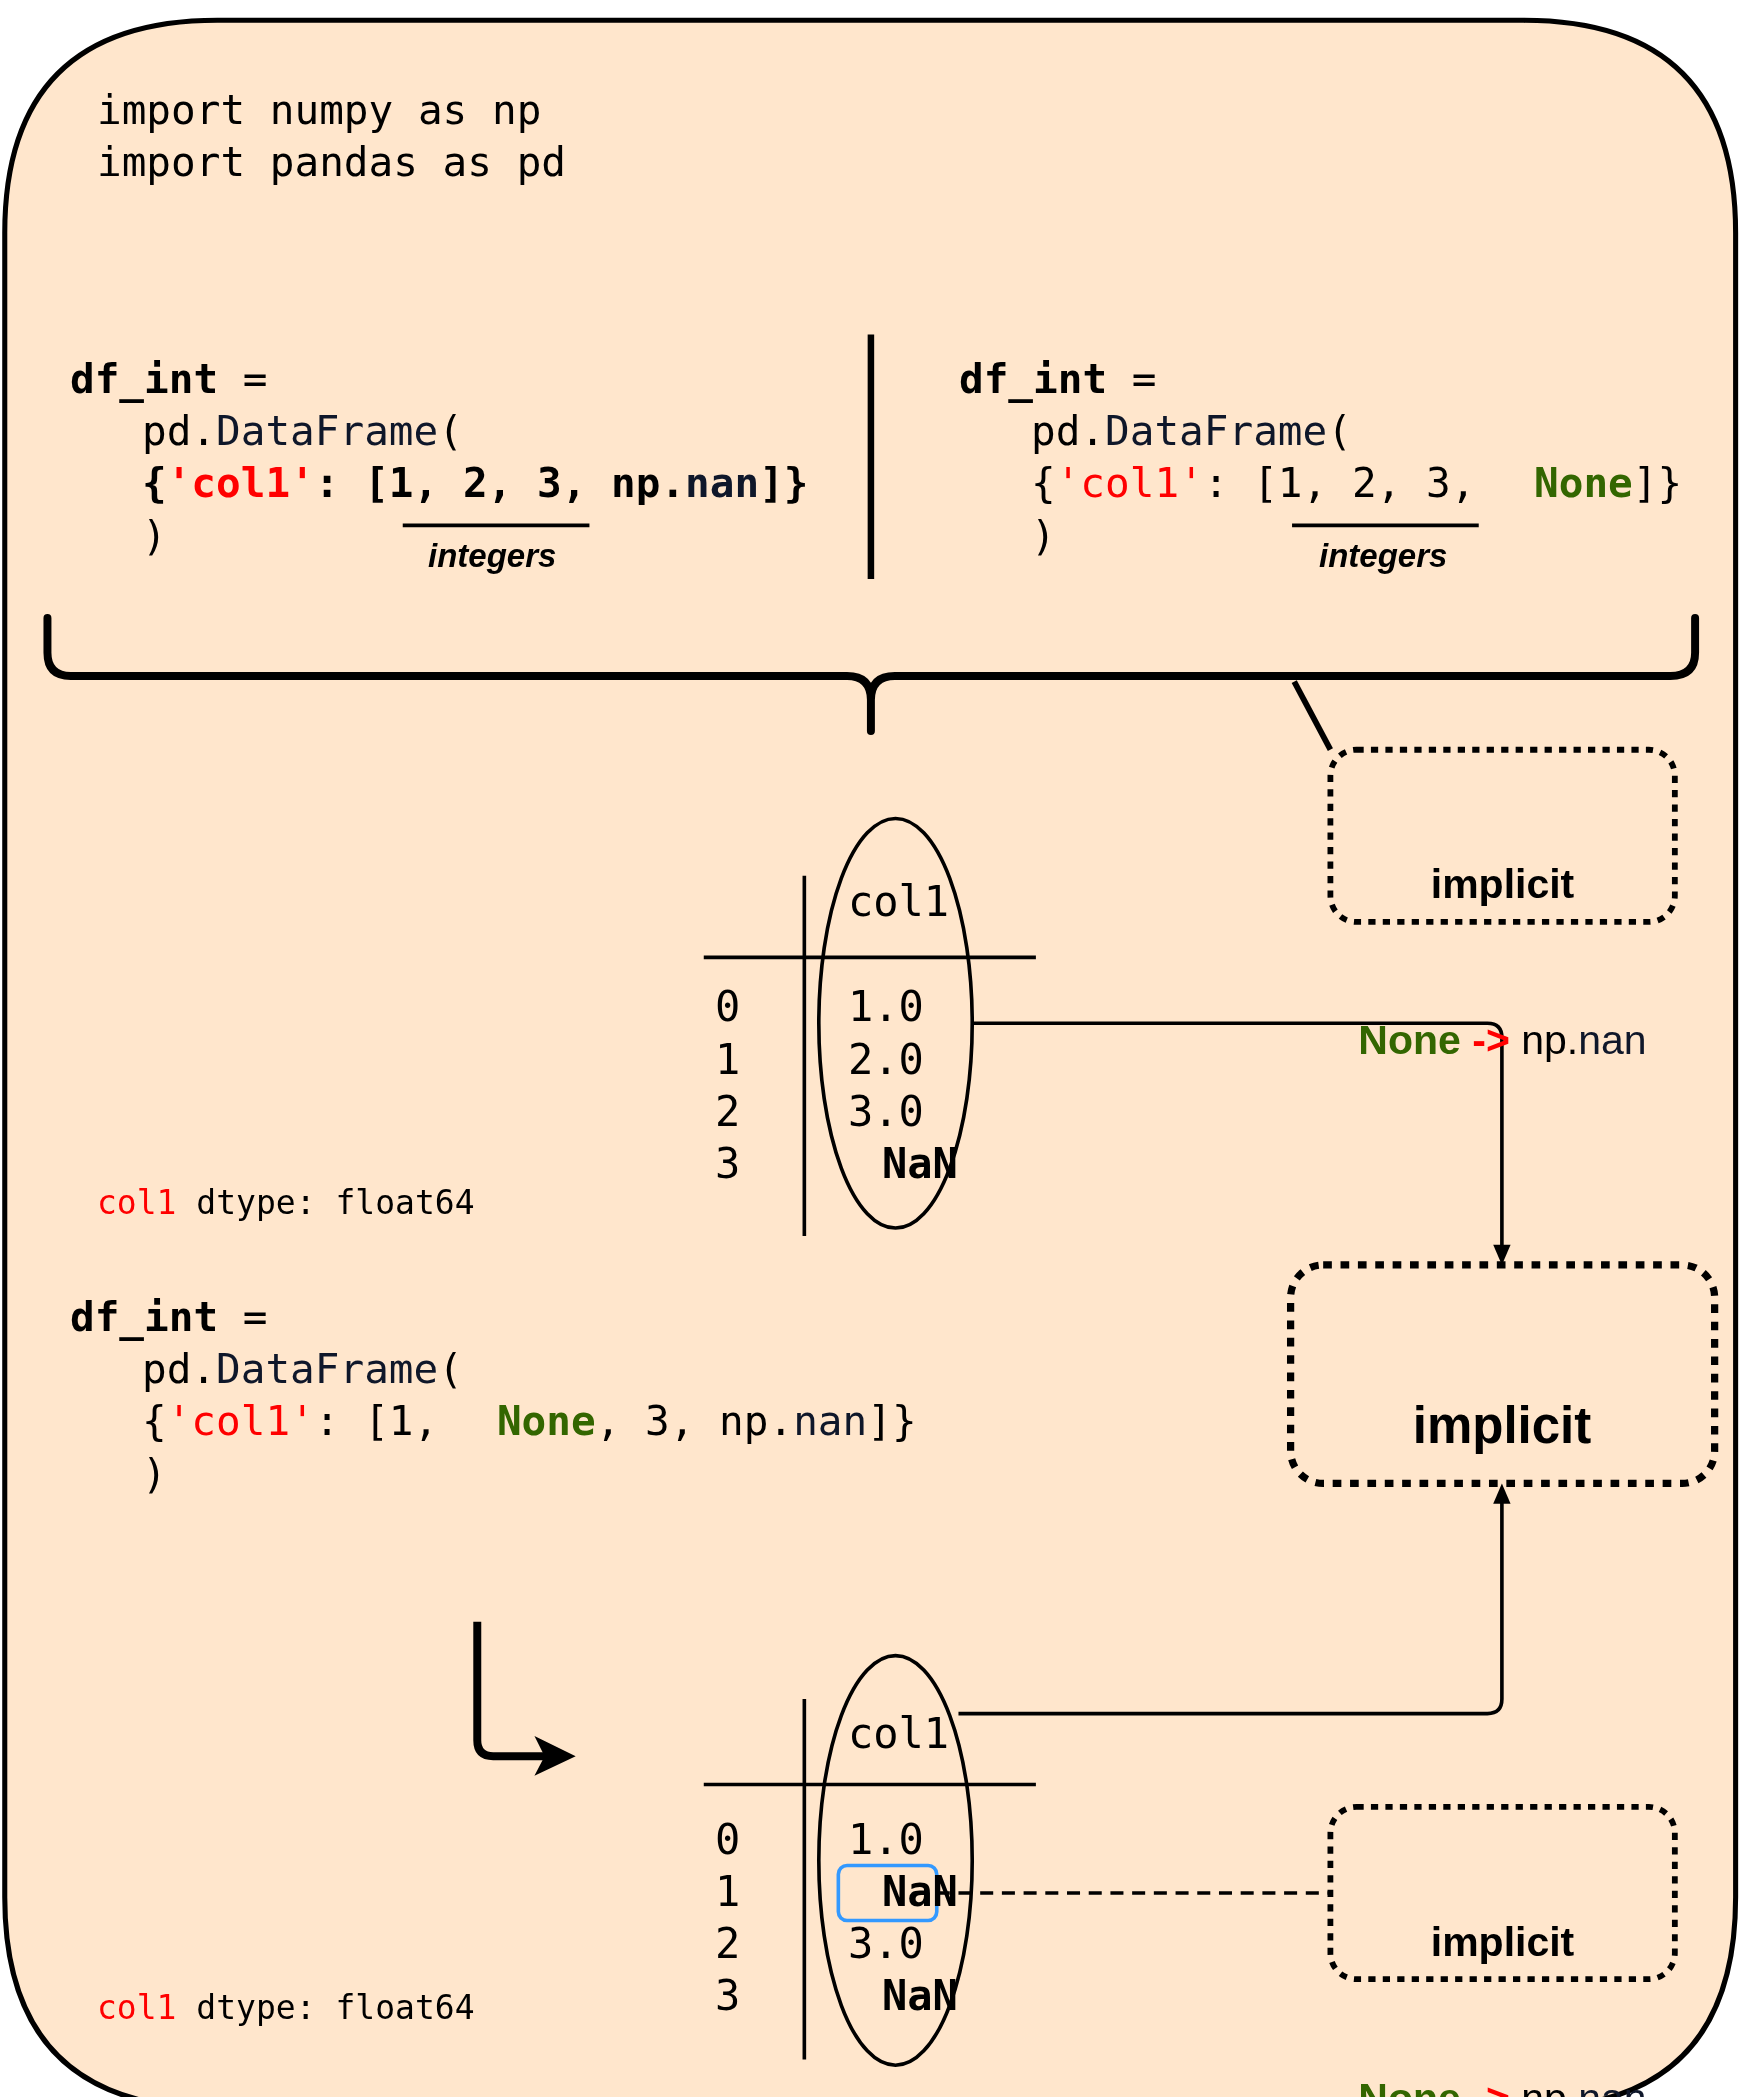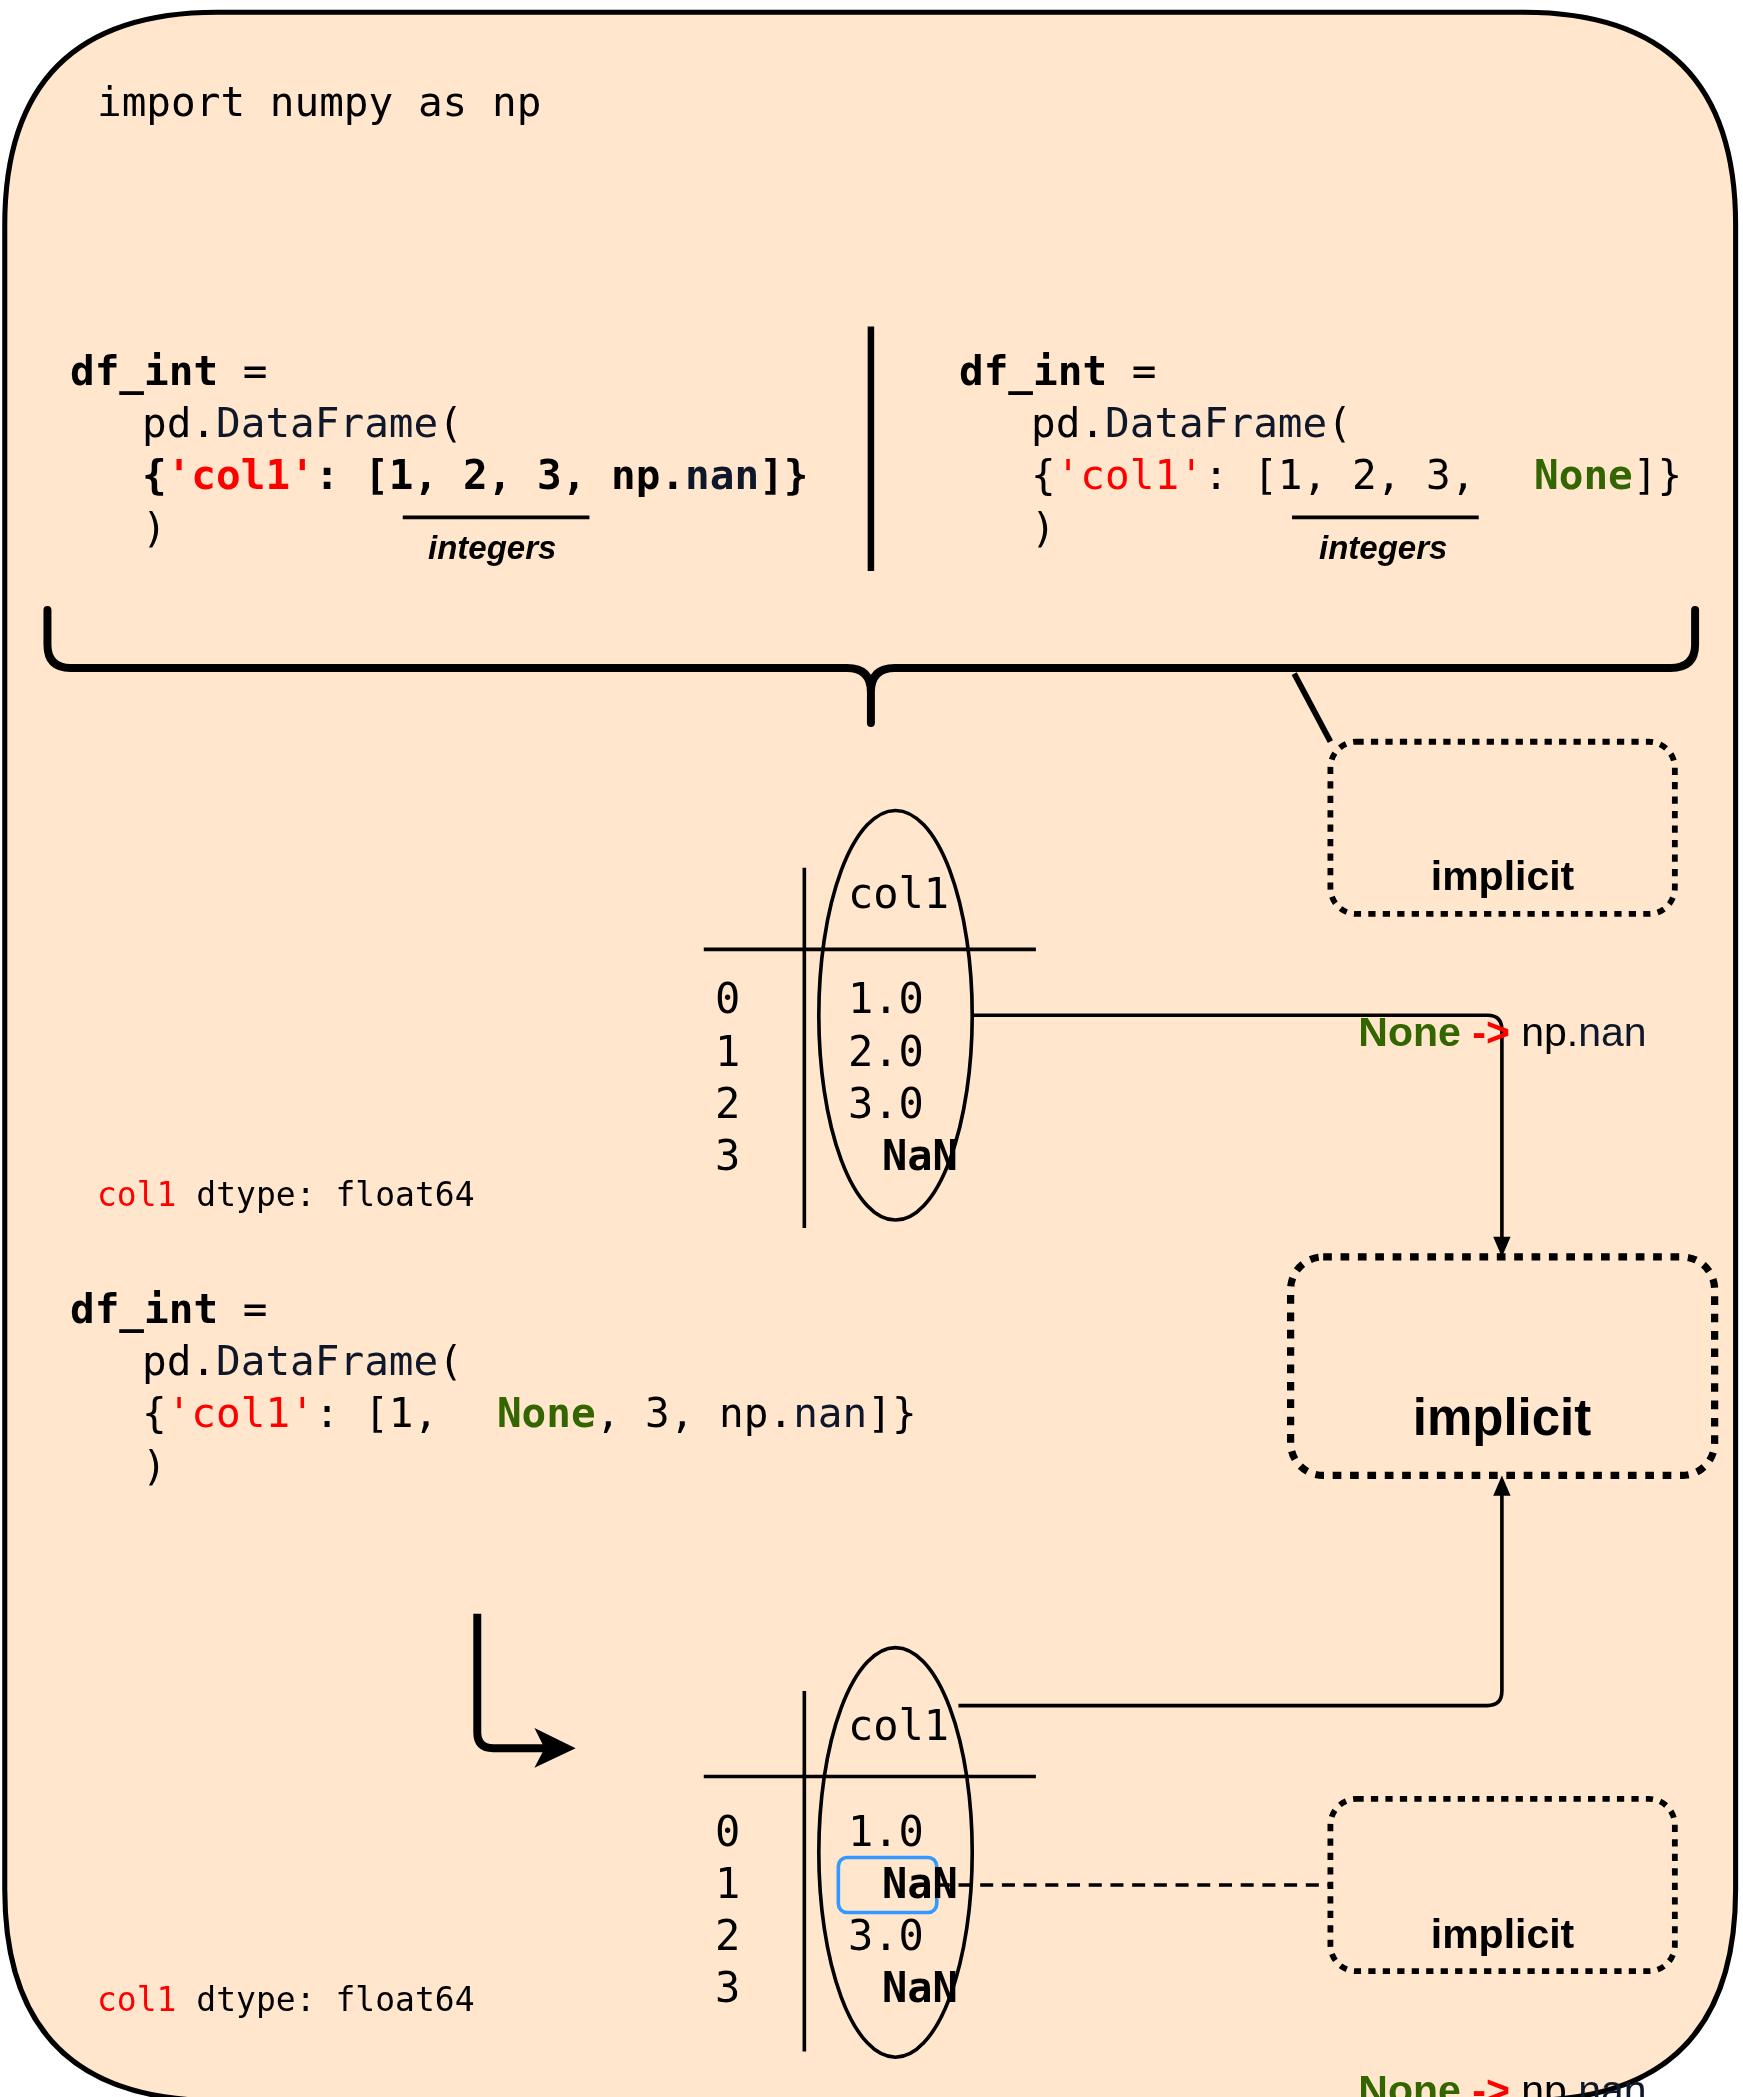--- a/index.html
+++ b/index.html
@@ -1,17 +1,17 @@
 <!DOCTYPE html>
 <html style="font-size:11.6px"><head>
 <meta charset="utf-8">
 <style>
   html, body { margin: 0; padding: 0; background: #ffffff; }
   body { width: 1744px; height: 2097px; position: relative; overflow: hidden; }
-  #stage { position: absolute; left: 0; top: 8px; width: 1744px; height: 1771px; }
+  #stage { position: absolute; left: 0; top: 16px; width: 1744px; height: 1771px; }
   svg { position: absolute; left: 0; top: 0; }
   .t { position: absolute; white-space: pre; color: #000; }
   .code { font-family: "DejaVu Sans Mono", monospace; font-size: 41px; line-height: 52px; }
   .b { font-weight: bold; margin-left: 34px; }
   .red { color: #ff0000; }
   .blue { color: #0f172a; }
   .green { color: #336600; }
   .title { font-family: "Liberation Sans", sans-serif; font-weight: bold; font-size: 48px; }
   .box-text { font-family: "Liberation Sans", sans-serif; font-weight: bold; font-size: 41px; text-align: center; line-height: 52px; }
   .box-text .np { font-weight: normal; }
@@ -60,20 +60,21 @@
     <ellipse cx="1237" cy="2549" rx="106" ry="283" fill="none" stroke="#000" stroke-width="5"></ellipse>
 
     <rect x="1158" y="2556" width="136" height="76" rx="12" ry="12" fill="none" stroke="#3399ff" stroke-width="5"></rect>
 
     <line x1="1294" y1="2594" x2="1838" y2="2594" stroke="#000" stroke-width="5" stroke-dasharray="18 12"></line>
 
     <rect x="1838" y="2475" width="476" height="238" rx="36" ry="36" fill="none" stroke="#000" stroke-width="8" stroke-dasharray="10 10"></rect>
   </svg>
 
   <div class="t code" style="left:97px; top:68px;">import numpy as np</div>
+  <div class="t code" style="left:97px; top:120px;">import pandas as pd</div>
 
 
   <div>
     <div class="t code" style="left:36px; top:337px;"><span class="b">df_int</span><span> =</span></div>
     <div class="t code" style="left:142px; top:389px;"><span>pd.</span><span class="blue">DataFrame</span><span>(</span></div>
     <div class="t code" style="left:142px; top:441px;font-weight:bold;"><span>{</span><span class="red">'col1'</span><span>: [</span><span>1, 2, 3</span><span>, </span><span>np.</span><span class="blue">nan</span><span>]}</span></div>
     <div class="t code" style="left:142px; top:494px;">)</div>
     <div class="t integers" style="left:428px; top:521px;">integers</div>
   </div>
 

